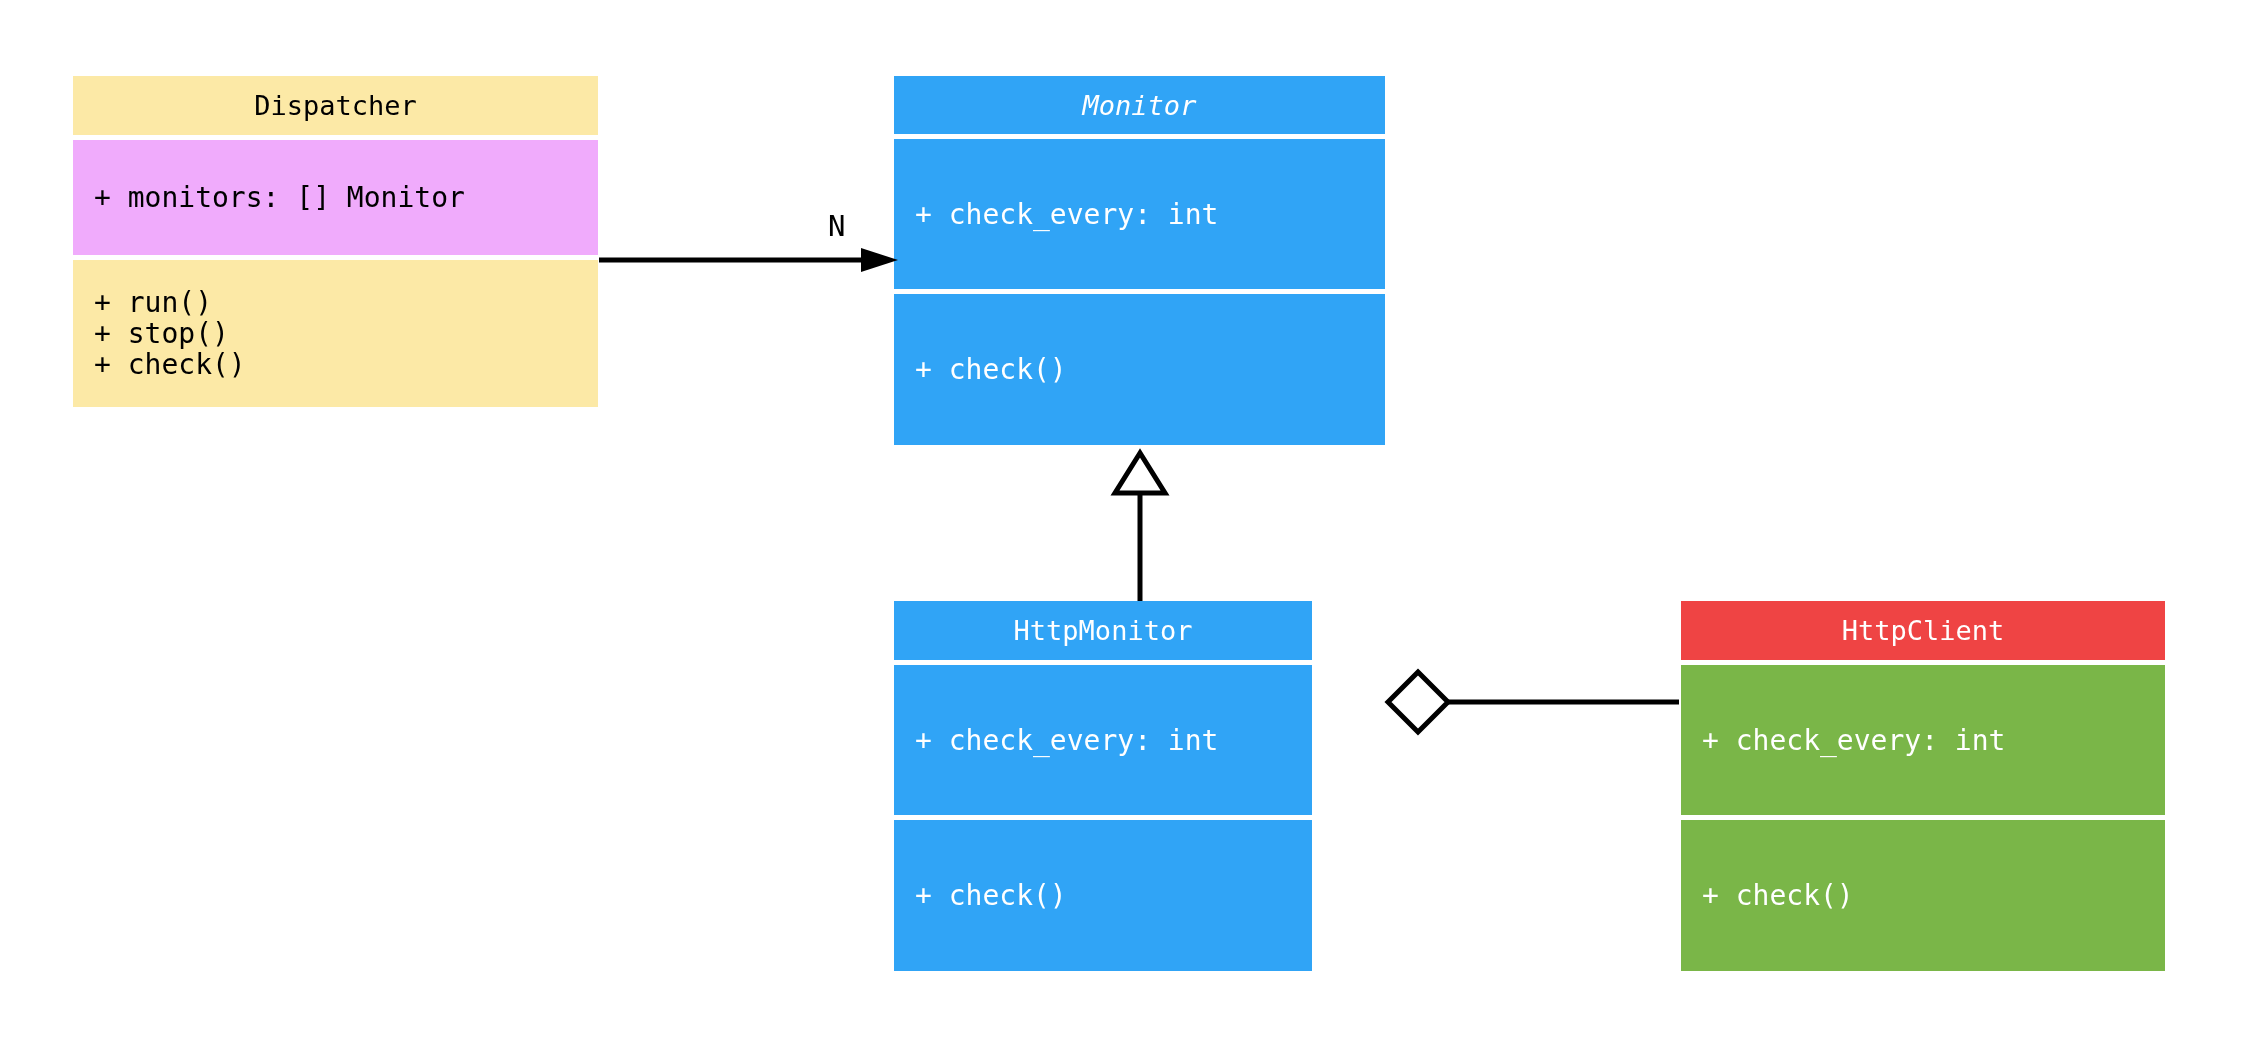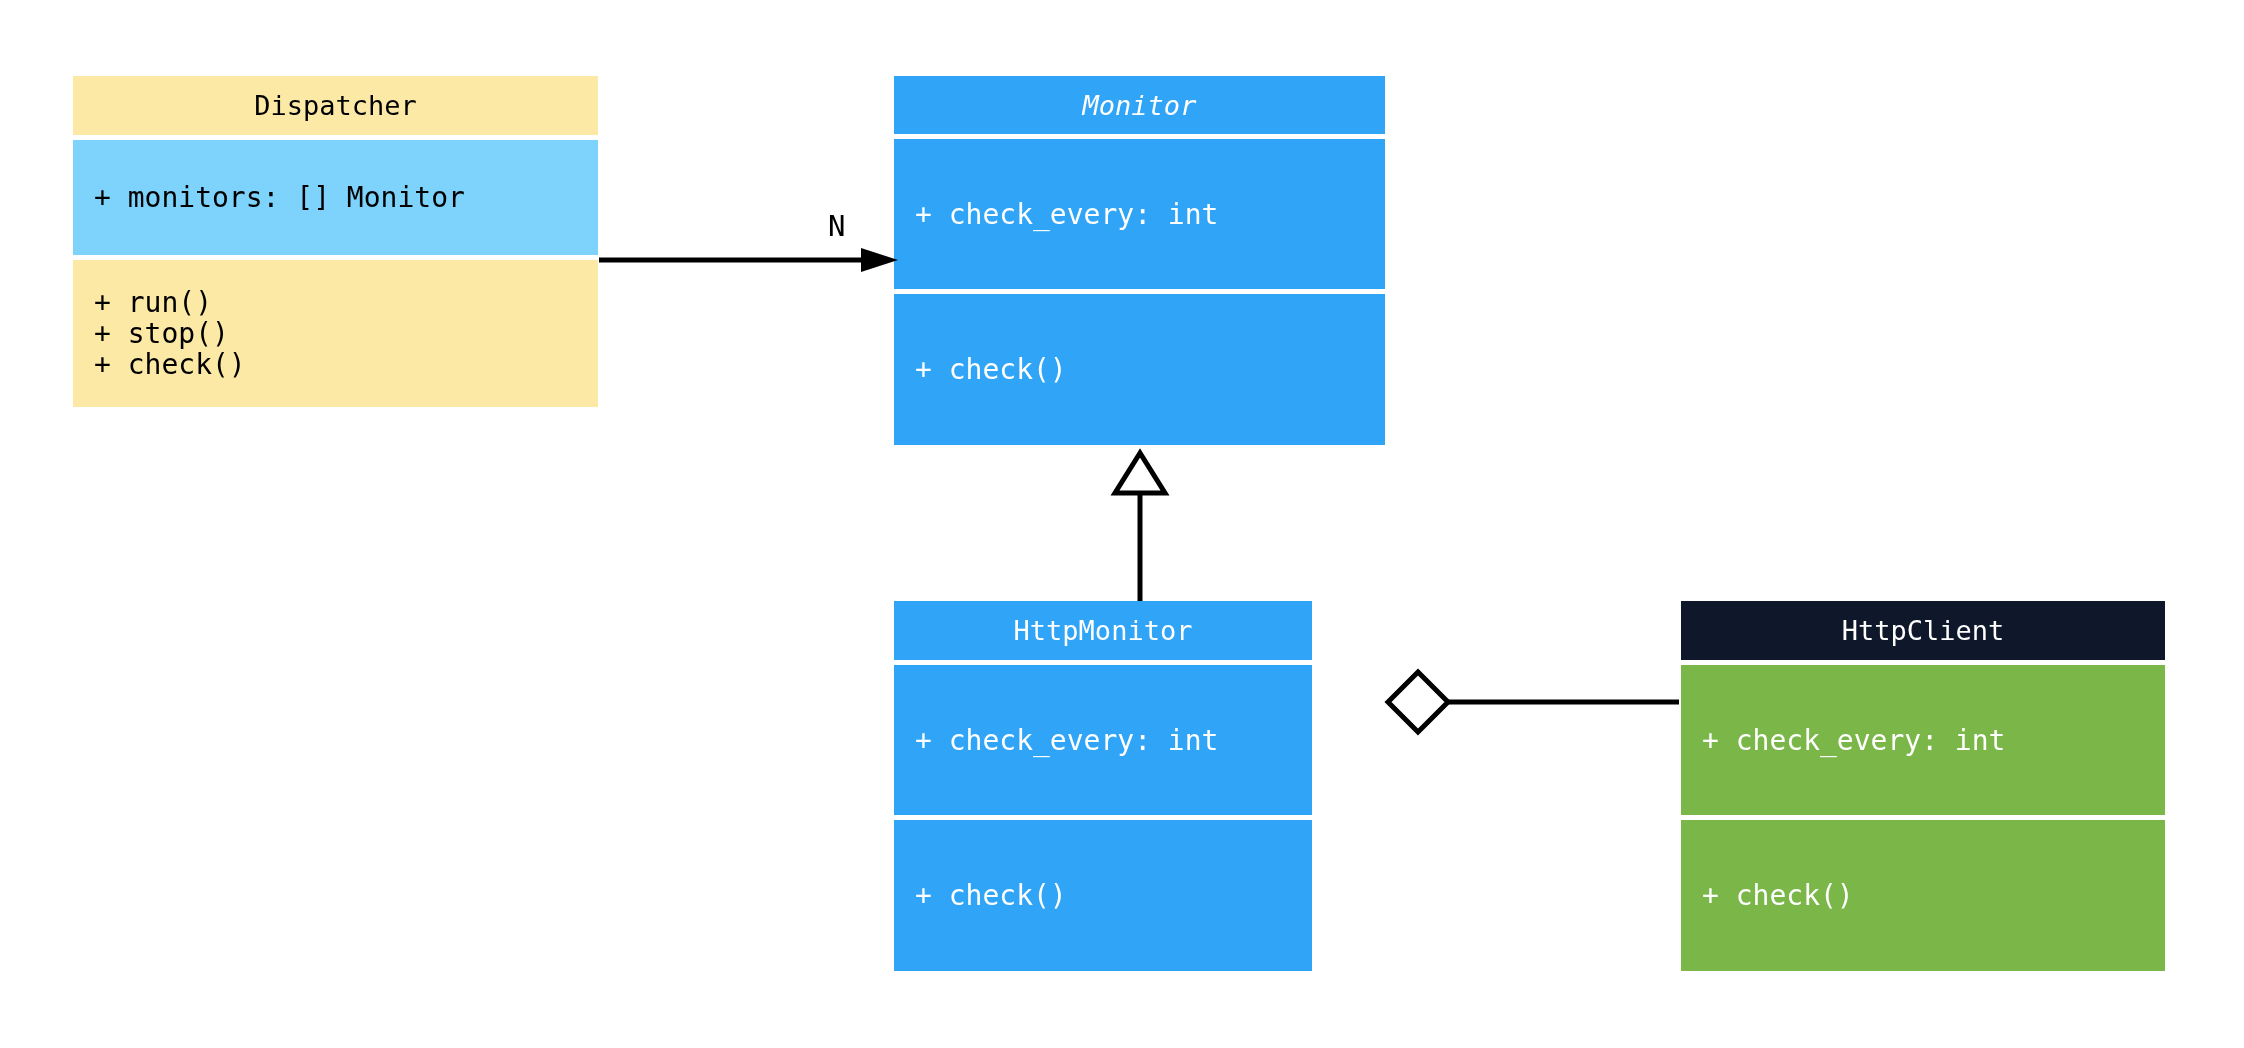--- a/index.html
+++ b/index.html
@@ -47,21 +47,21 @@
     color: #000000;
   }
 </style>
 </head>
 <body>
 
 <div class="canvas">
 
   <div class="uml-class" style="left:73px; top:76px; width:525px;">
     <div class="uml-title" style="height: 59px; color: rgb(0, 0, 0); background: rgb(252, 233, 166);">Dispatcher</div>
-    <div class="uml-section" style="height: 115px; color: rgb(0, 0, 0); background: #7dd3fc;">
+    <div class="uml-section" style="height: 115px; color: rgb(0, 0, 0); background: #f0abfc;">
       <div>+ monitors: [] Monitor</div>
     </div>
     <div class="uml-section" style="height: 147px; color: rgb(0, 0, 0); background: rgb(252, 233, 166);">
       <div>+ run()</div>
       <div>+ stop()</div>
       <div>+ check()</div>
     </div>
   </div>
 
   <div class="uml-class abstract" style="left:894px; top:76px; width:491px;">
@@ -78,21 +78,21 @@
     <div class="uml-title" style="height: 59px; color: rgb(255, 255, 255); background: rgb(48, 164, 246);">HttpMonitor</div>
     <div class="uml-section" style="height: 150px; color: rgb(255, 255, 255); background: rgb(48, 164, 246);">
       <div>+ check_every: int</div>
     </div>
     <div class="uml-section" style="height: 151px; color: rgb(255, 255, 255); background: rgb(48, 164, 246);">
       <div>+ check()</div>
     </div>
   </div>
 
   <div class="uml-class" style="left:1681px; top:601px; width:484px;">
-    <div class="uml-title" style="height: 59px; color: rgb(255, 255, 255); background: #0f172a;">HttpClient</div>
+    <div class="uml-title" style="height: 59px; color: rgb(255, 255, 255); background: #ef4444;">HttpClient</div>
     <div class="uml-section" style="height: 150px; color: rgb(255, 255, 255); background: rgb(122, 182, 72);">
       <div>+ check_every: int</div>
     </div>
     <div class="uml-section" style="height: 151px; color: rgb(255, 255, 255); background: rgb(122, 182, 72);">
       <div>+ check()</div>
     </div>
   </div>
 
   <svg class="edge-layer" viewBox="0 0 2244 1048" xmlns="http://www.w3.org/2000/svg">
 

